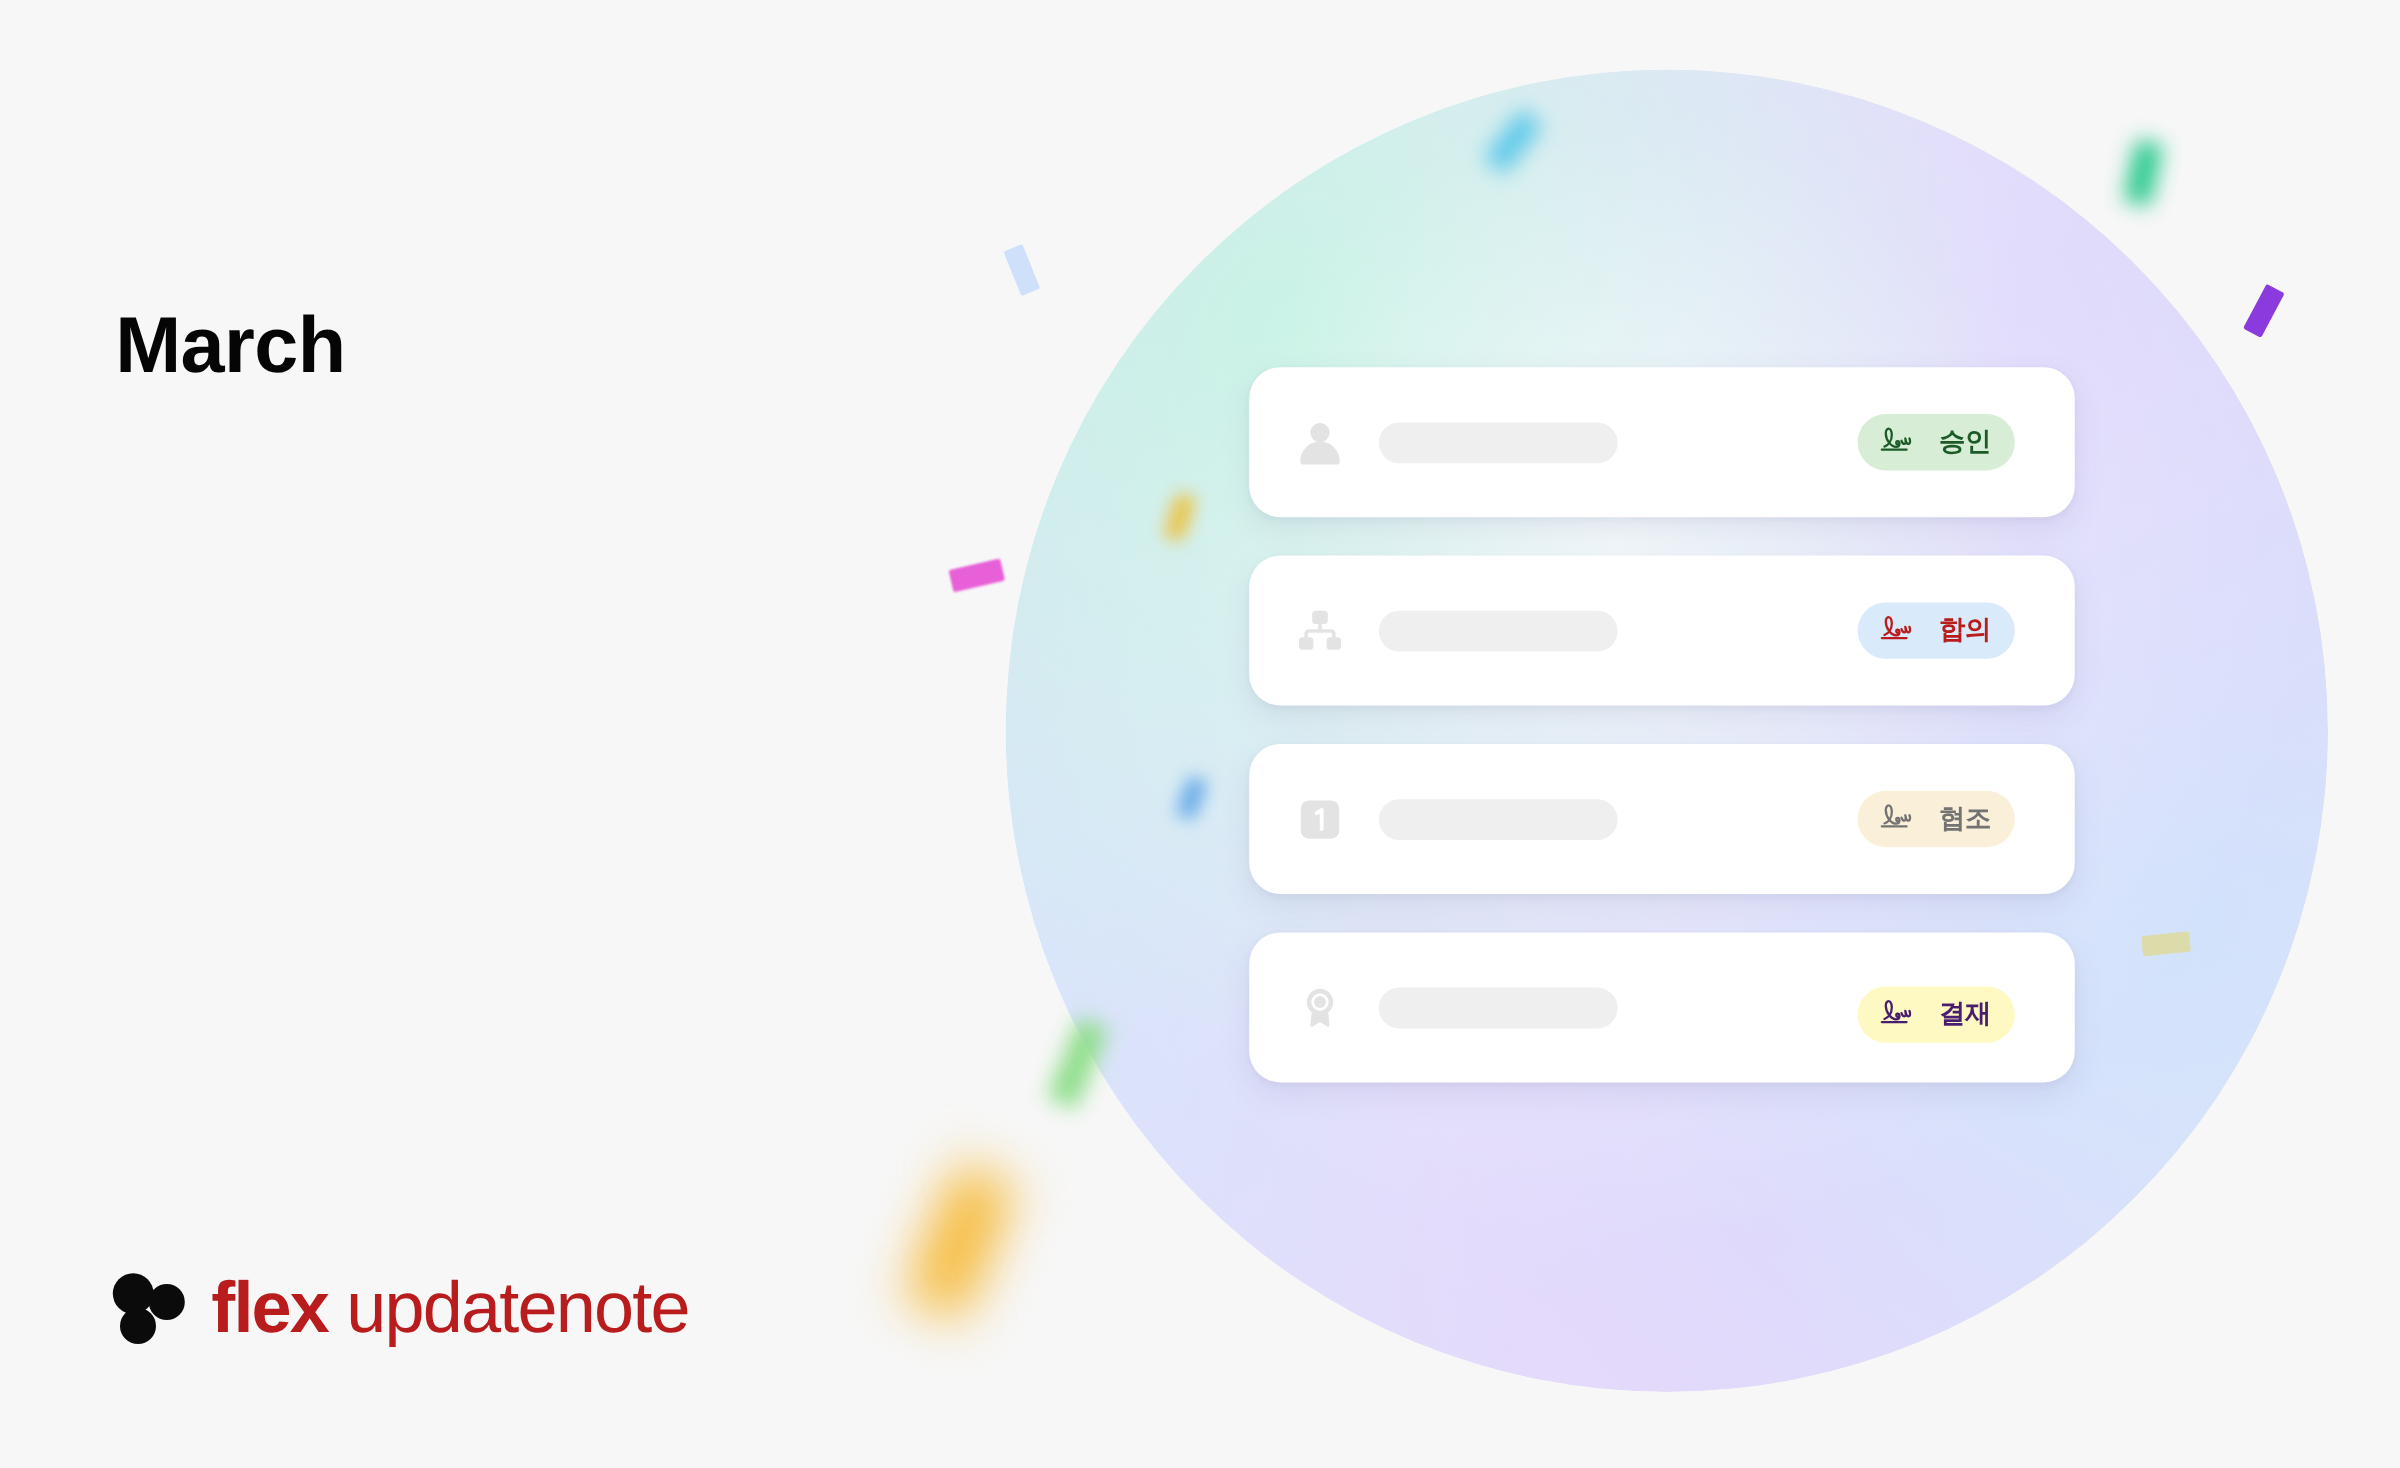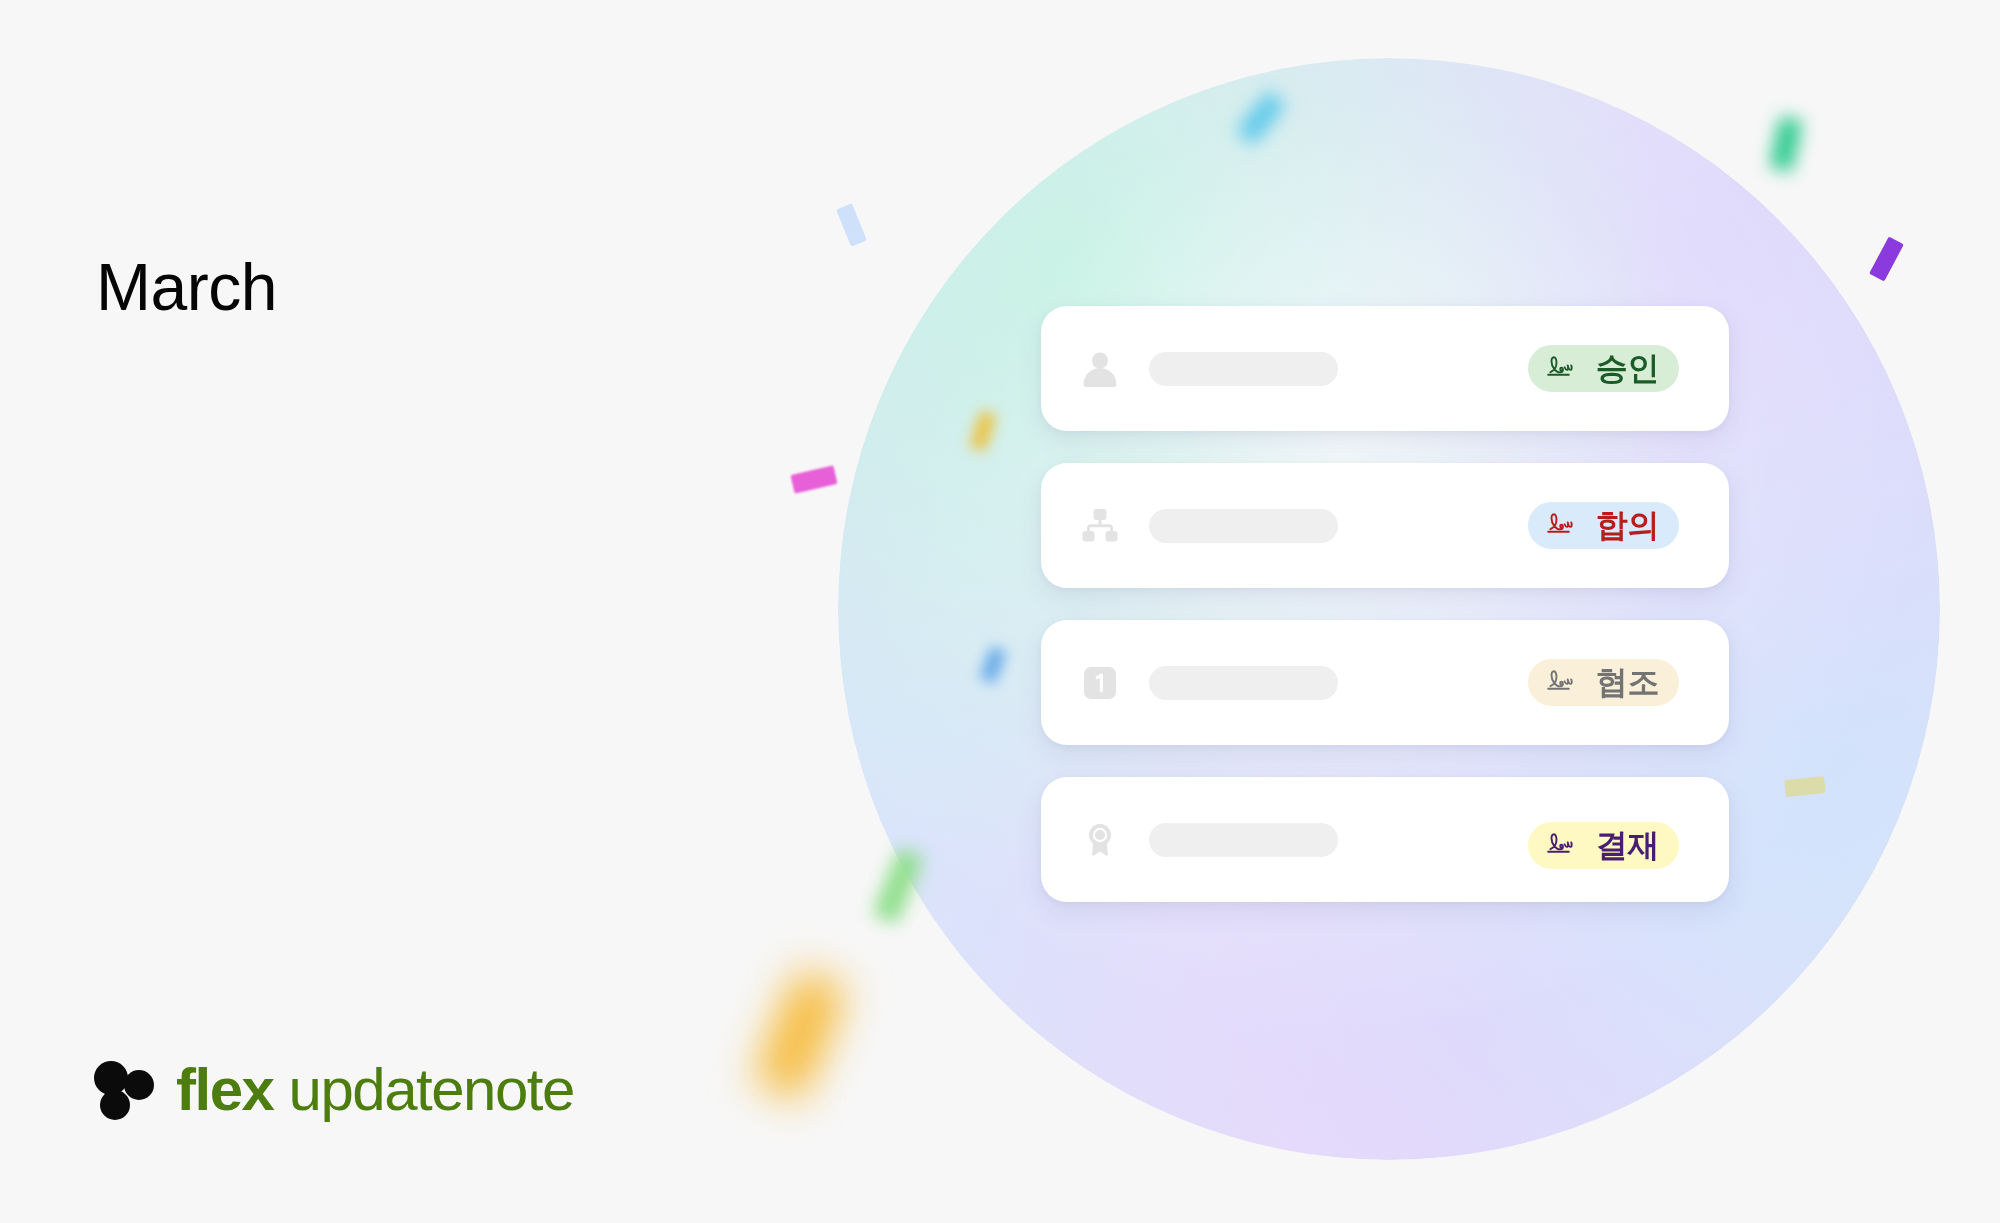--- a/index.html
+++ b/index.html
@@ -23,21 +23,21 @@
     background: #f7f7f7;
     overflow: hidden;
   }
 
   
   .headline {
     position: absolute;
     left: 96px;
     top: 86px;
     font-size: 66px;
-    font-weight: 400;
+    font-weight: 700;
     line-height: 1.22;
     letter-spacing: -0.5px;
     color: #050505;
     white-space: pre;
   }
   .headline .line { display: block; }
 
   
   .logo {
     position: absolute;
@@ -59,21 +59,21 @@
     border-radius: 50%;
     background: #0b0b0b;
   }
   .logo-mark .dot-a { width: 34px; height: 34px; left: 0;    top: 2px; }
   .logo-mark .dot-b { width: 30px; height: 30px; left: 30px; top: 11px; }
   .logo-mark .dot-c { width: 30px; height: 30px; left: 6px;  top: 31px; }
 
   .logo-word {
     font-size: 60px;
     line-height: 1;
-    color: #4d7c0f;
+    color: #b91c1c;
     letter-spacing: -1.5px;
     white-space: nowrap;
   }
   .logo-word .bold { font-weight: 700; }
   .logo-word .light { font-weight: 400; }
 
   
   .sphere-wrap {
     position: absolute;
     left: 838px;
@@ -150,21 +150,21 @@
   .card-spacer { flex: 1 1 auto; }
 
   .badge {
     flex: none;
     display: inline-flex;
     align-items: center;
     gap: 21px;
     height: 47px;
     padding: 0 20px 0 17px;
     border-radius: 24px;
-    font-size: 32px;
+    font-size: 22px;
     font-weight: 700;
     letter-spacing: -0.4px;
     white-space: nowrap;
   }
   .badge .sig { display: block; flex: none; }
   .badge .badge-label { line-height: 1; position: relative; top: -1px; }
 
   .badge-green  { background: #d8edd6; color: #1b5b27; }
   .badge-blue   { background: #d9eafb; color: #b91c1c; }
   .badge-amber  { background: #faf0d9; color: #737373; }

